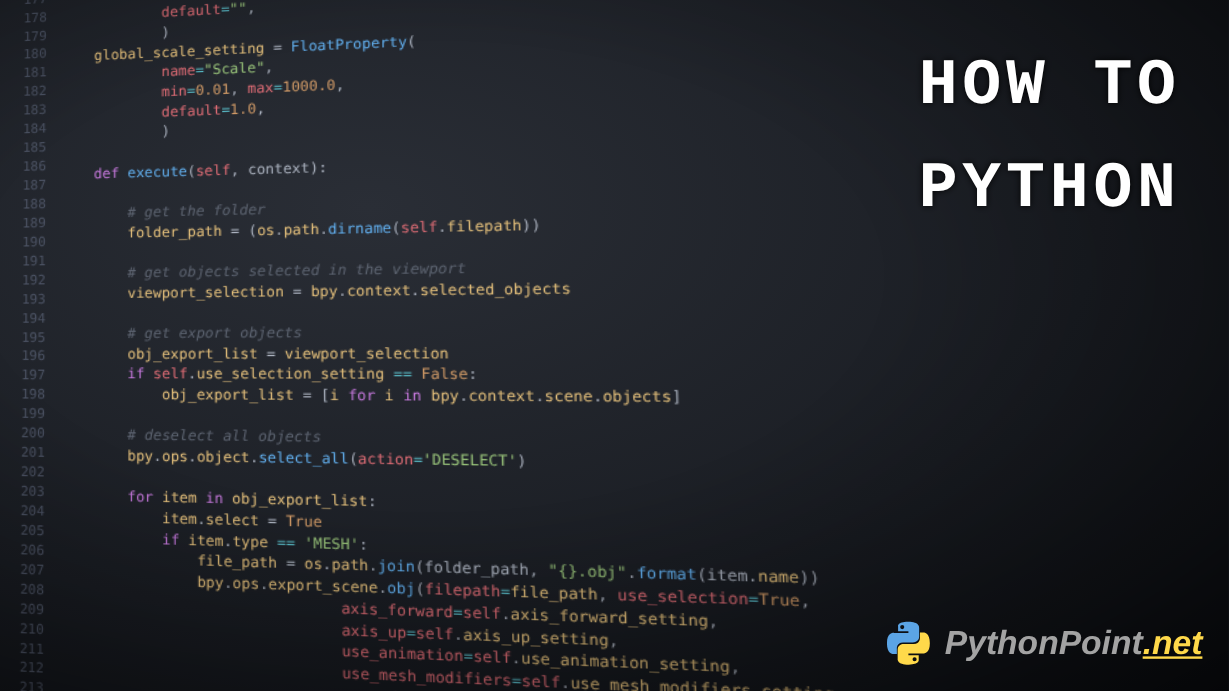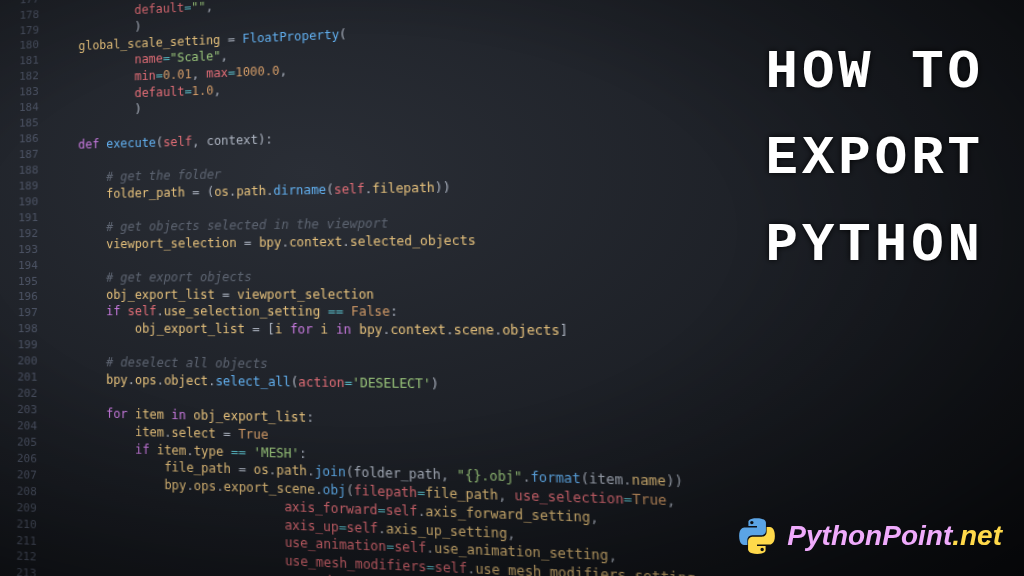--- a/index.html
+++ b/index.html
@@ -83,22 +83,22 @@
       width: 44px;
       height: 44px;
       margin-right: 8px;
     }
     .logo-text {
       font-family: Arial, sans-serif;
       font-size: 28px;
       font-weight: bold;
       font-style: italic;
     }
-    .logo-text .blue { color: #f0abfc; }
-    .logo-text .yellow { color: #ffd94a; }
+    .logo-text .blue { color: #a3a3a3; }
+    .logo-text .yellow { color: #ffd94a; text-decoration: underline; }
 
     .vignette {
       position: absolute;
       top:0; left:0; right:0; bottom:0;
       background: radial-gradient(ellipse at 35% 40%, transparent 40%, rgba(0,0,0,0.55) 100%);
       z-index: 2;
       pointer-events: none;
     }
   </style>
 </head>
@@ -185,21 +185,20 @@
                                 
                                 
                                 
 </div>
 </div>
 
 <div class="vignette"></div>
 
 <div class="title-overlay">
   <span class="title-line">HOW TO</span>
-  <span class="title-line">EXPORT</span>
   <span class="title-line">PYTHON</span>
 </div>
 
 <div class="logo-area">
   <svg class="python-logo" viewBox="0 0 128 128">
     <path fill="#5ba4e5" d="M63 12c-26 0-24 11-24 11v12h25v4H29s-17-2-17 25 15 26 15 26h9V77s-1-15 15-15h25s14 0 14-14V26s2-14-27-14zM49 20a5 5 0 110 10 5 5 0 010-10z"></path>
     <path fill="#ffd94a" d="M65 116c26 0 24-11 24-11V93H64v-4h35s17 2 17-25-15-26-15-26h-9v13s1 15-15 15H52s-14 0-14 14v22s-2 14 27 14zm14-8a5 5 0 110-10 5 5 0 010 10z"></path>
   </svg>
   <span class="logo-text">
     <span class="blue">PythonPoint</span><span class="yellow">.net</span>

